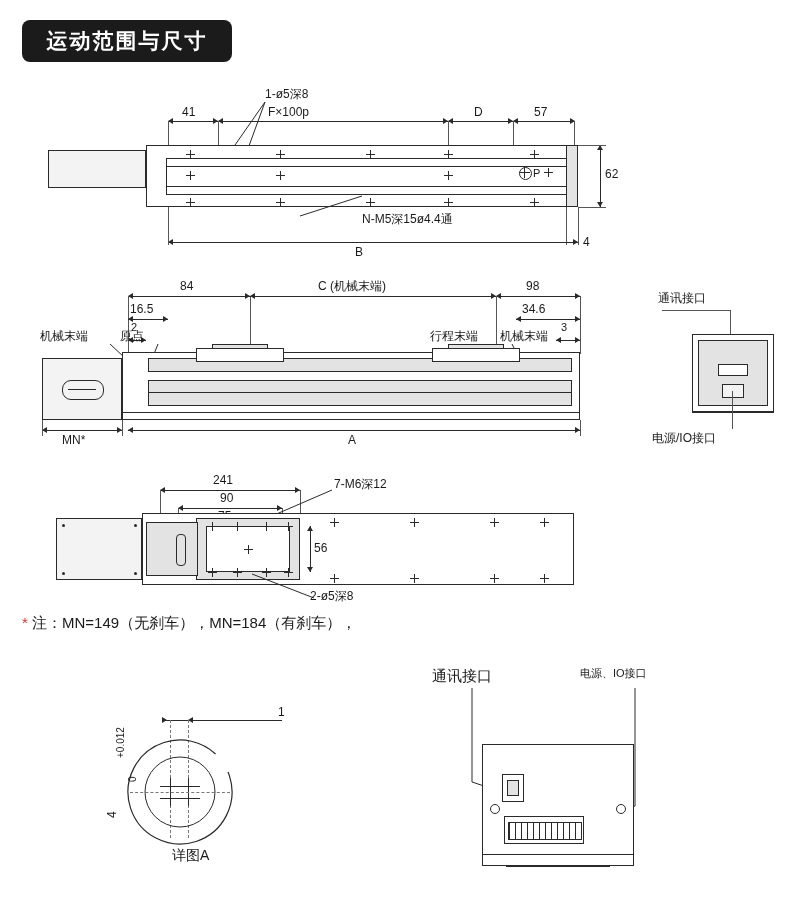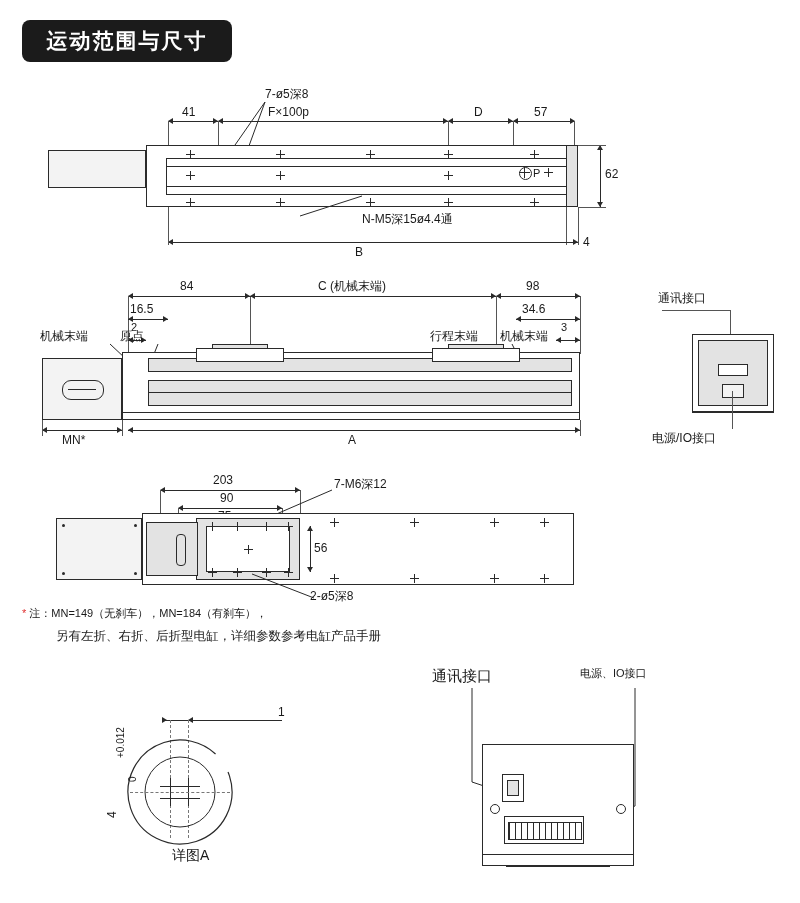--- a/index.html
+++ b/index.html
@@ -41,36 +41,36 @@
   .arw-u{border-width:0 3px 5px 3px;border-color:transparent transparent #2a2a2a transparent;}
   .arw-d{border-width:5px 3px 0 3px;border-color:#2a2a2a transparent transparent transparent;}
 
   .dot{position:absolute;width:3px;height:3px;background:#2a2a2a;border-radius:50%;}
   .cross{position:absolute;width:9px;height:9px;}
   .cross:before,.cross:after{content:"";position:absolute;background:#2a2a2a;}
   .cross:before{left:0;top:4px;width:9px;height:1px;}
   .cross:after{left:4px;top:0;width:1px;height:9px;}
   #note-block{left:22px;top:606px;width:560px;}
   #note-block .star{color:#e03030;}
-  #note-line1{font-size:11px;margin-bottom:7px;}
+  #note-line1{font-size:15px;margin-bottom:7px;margin-top:8px;}
   #note-line2{font-size:12.5px;margin-left:34px;}
 
   .cap{font-size:13px;}
   svg{overflow:visible;}
 </style>
 </head>
 <body>
 
 <div class="abs" id="title-badge">
   <span>运动范围与尺寸</span>
 </div>
 
 <div class="abs" style="left:0;top:88px;width:660px;height:175px;">
 
-  <div class="lbl" style="position:absolute;left:265px;top:0px;">7-ø5深8</div>
+  <div class="lbl" style="position:absolute;left:265px;top:0px;">1-ø5深8</div>
   <svg class="abs" style="left:180px;top:12px;" width="130" height="110">
     <line x1="85" y1="2" x2="32" y2="78" stroke="#2a2a2a" stroke-width="1"></line>
     <line x1="85" y1="2" x2="50" y2="98" stroke="#2a2a2a" stroke-width="1"></line>
   </svg>
 
   <div class="ln hln" style="left:168px;top:33px;width:50px;"></div>
   <div class="arw arw-l" style="left:168px;top:30px;"></div>
   <div class="arw arw-r" style="left:213px;top:30px;"></div>
   <div class="lbl" style="position:absolute;left:182px;top:18px;">41</div>
 
@@ -249,21 +249,21 @@
 
   <div class="ln vln thin" style="left:92px;top:103px;height:38px;"></div>
   <div class="lbl" style="position:absolute;left:12px;top:144px;">电源/IO接口</div>
 </div>
 
 <div class="abs" style="left:0;top:460px;width:660px;height:145px;">
 
   <div class="ln hln" style="left:160px;top:30px;width:140px;"></div>
   <div class="arw arw-l" style="left:160px;top:27px;"></div>
   <div class="arw arw-r" style="left:295px;top:27px;"></div>
-  <div class="lbl" style="position:absolute;left:213px;top:14px;">203</div>
+  <div class="lbl" style="position:absolute;left:213px;top:14px;">241</div>
   <div class="ln vln thin" style="left:160px;top:30px;height:30px;"></div>
   <div class="ln vln thin" style="left:300px;top:30px;height:30px;"></div>
 
   <div class="ln hln" style="left:178px;top:48px;width:104px;"></div>
   <div class="arw arw-l" style="left:178px;top:45px;"></div>
   <div class="arw arw-r" style="left:277px;top:45px;"></div>
   <div class="lbl" style="position:absolute;left:220px;top:32px;">90</div>
   <div class="ln vln thin" style="left:178px;top:48px;height:14px;"></div>
   <div class="ln vln thin" style="left:282px;top:48px;height:14px;"></div>
 
@@ -317,21 +317,20 @@
     <line x1="2" y1="2" x2="64" y2="26" stroke="#2a2a2a" stroke-width="1"></line>
   </svg>
   <div class="lbl" style="position:absolute;left:310px;top:130px;">2-ø5深8</div>
 </div>
 
 <div class="abs" id="note-block">
   <div id="note-line1">
     <span class="star">*</span>
     <span>注：MN=149（无刹车），MN=184（有刹车），</span>
   </div>
-  <div id="note-line2">另有左折、右折、后折型电缸，详细参数参考电缸产品手册</div>
 </div>
 
 <div class="abs" style="left:100px;top:690px;width:230px;height:190px;">
 
   <div class="ln hln" style="left:62px;top:30px;width:120px;"></div>
   <div class="arw arw-r" style="left:62px;top:27px;"></div>
   <div class="arw arw-l" style="left:88px;top:27px;"></div>
   <div class="lbl" style="position:absolute;left:178px;top:16px;">1</div>
 
   <div class="dash-v" style="left:70px;top:30px;height:118px;"></div>

